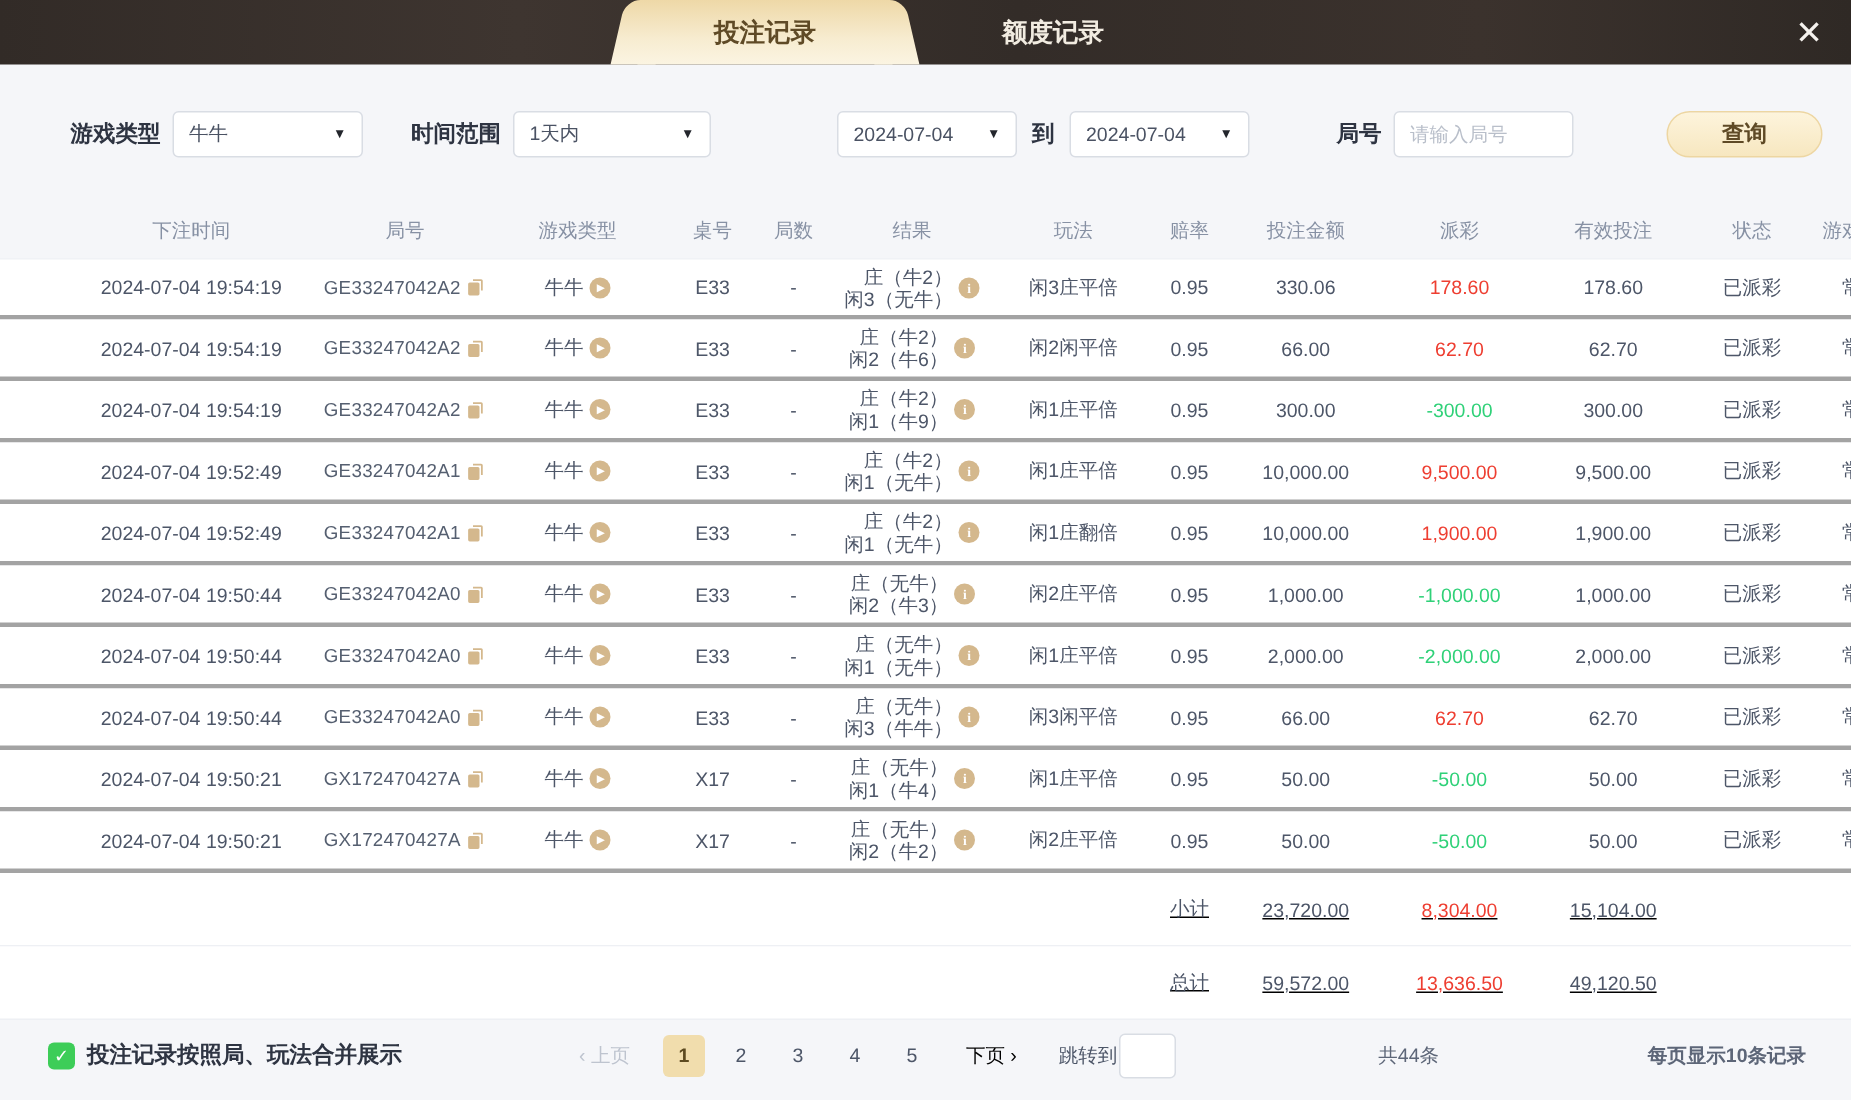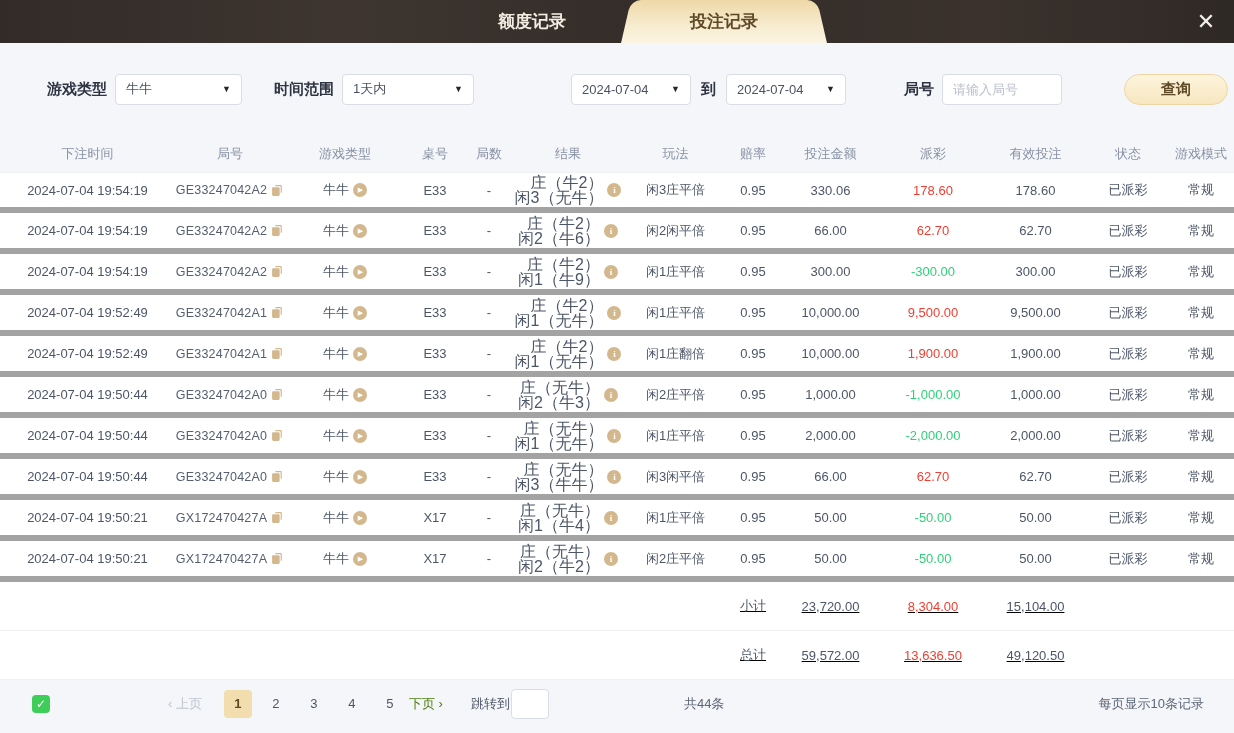--- a/index.html
+++ b/index.html
@@ -16,75 +16,75 @@
   .tab.active span { position:relative; z-index:1; }
   .close-btn { position:absolute; right:14px; top:8px; width:28px; height:28px; color:#f5f2ee; font-size:22px; line-height:28px; text-align:center; cursor:pointer; font-weight:300; }
 
   
   .filters { display:flex; align-items:center; height:92px; padding:0 0 0 47px; }
   .f-label { font-size:15px; font-weight:bold; color:#2e3442; margin-right:8px; white-space:nowrap; }
   .select, .text-input { height:31px; background:#fff; border:1px solid #d9dde4; border-radius:4px; display:flex; align-items:center; padding:0 10px; font-size:13px; color:#4a5263; }
   .select { justify-content:space-between; cursor:pointer; }
   .select .arrow { font-size:9px; color:#23262c; margin-left:8px; }
   .sel-game { width:127px; margin-right:32px; }
-  .sel-time { width:132px; margin-right:55px; }
+  .sel-time { width:132px; margin-right:42px; }
   .sel-date { width:120px; }
   .to-label { font-size:15px; font-weight:bold; color:#2e3442; margin:0 10px; }
   .round-label { margin-left:58px; }
   .round-input { width:120px; }
   .text-input input { border:none; outline:none; width:100%; font-size:13px; color:#ef4444; background:transparent; }
   .text-input input::placeholder { color:#b9bfca; }
   .search-btn { margin-left:62px; width:104px; height:31px; border-radius:16px; background:linear-gradient(180deg,#fdf4dc,#f7e7c0); border:1px solid #edd6a2; color:#5f4a26; font-size:15px; font-weight:bold; display:flex; align-items:center; justify-content:center; cursor:pointer; }
 
   
-  .grid-row { display:grid; grid-template-columns:175px 110px 120px 60px 48px 110px 105px 50px 105px 100px 105px 80px 66px; align-items:center; }
+  .grid-row { display:grid; grid-template-columns:175px 110px 120px 60px 48px 110px 105px 50px 105px 100px 105px 80px 66px; align-items:center;padding-left:40px; }
   .cell { display:flex; align-items:center; justify-content:center; text-align:center; font-size:13px; color:#4d5668; gap:4px; }
   .thead { height:37px; }
   .thead .cell { font-size:13px; color:#8791a4; }
-  .trow { height:41px; background:#fff; border-bottom:6px solid #a3a3a3; }
+  .trow { height:41px; background:#fff; border-bottom:3px solid #a3a3a3; }
   .trow:first-of-type { border-top:1px solid #f0f2f6; }
   .round-id { font-size:12.5px; color:#555f70; letter-spacing:.2px; }
-  .result-lines { text-align:right; font-size:16px; line-height:15px; color:#4d5668; }
+  .result-lines { text-align:right; font-size:13px; line-height:15px; color:#4d5668; }
   .red { color:#ee3e31 !important; }
   .green { color:#2fd178 !important; }
 
   .icon-round { width:14px; height:14px; border-radius:50%; background:#d4b88d; color:#fff; display:inline-flex; align-items:center; justify-content:center; flex:0 0 auto; cursor:pointer; }
   .play-icon { font-size:7px; padding-left:1px; }
   .info-icon { font-size:9px; font-weight:bold; font-family:"Liberation Serif",serif; }
   .copy-icon { display:inline-block; flex:0 0 auto; cursor:pointer; }
 
   .sum-row { height:49px; background:#fff; border-bottom:1px solid #eef0f4;text-decoration:underline; }
   .sum-row .cell { font-size:13px; }
 
   
   .footer { display:flex; align-items:center; height:47px; padding:0 30px 0 32px; }
   .merge { display:flex; align-items:center; gap:8px; }
   .checkbox { width:18px; height:18px; border-radius:4px; background:#3dcd58; color:#fff; font-size:12px; display:flex; align-items:center; justify-content:center; cursor:pointer; }
   .merge-label { font-size:15px; color:#2e3442; font-weight:bold; }
   .pager { display:flex; align-items:center; margin-left:118px; }
   .pg-prev { color:#bec4cf; font-size:13px; margin-right:22px; cursor:default; }
-  .pg-next { color:#4d7c0f; font-size:13px; margin-left:5px; cursor:pointer; }
+  .pg-next { color:#000000; font-size:13px; margin-left:22px; cursor:pointer; }
   .pg-pages { display:flex; gap:10px; }
   .pg { width:28px; height:28px; display:flex; align-items:center; justify-content:center; font-size:13px; color:#4d5668; border-radius:4px; cursor:pointer; }
   .pg.active { background:#f1ddad; color:#5d4a20; font-weight:bold; }
   .jump { display:flex; align-items:center; margin-left:28px; gap:1px; font-size:13px; color:#4d5668; }
   .jump-input { width:38px; height:30px; border:1px solid #d9dde4; border-radius:4px; background:#fff; outline:none; text-align:center; font-size:13px; color:#4a5263; }
   .count { margin-left:135px; font-size:13px; color:#5d6678; }
-  .page-size { margin-left:auto; font-size:13px; color:#5d6678; }
+  .page-size { margin-left:auto; font-size:13px; color:#5d6678;font-weight:bold; }
 </style>
 </head>
 <body>
 
 <div class="topbar">
   <div class="tabs">
+    <div class="tab active">
+      <span>投注记录</span>
+    </div>
     <div class="tab">
       <span>额度记录</span>
-    </div>
-    <div class="tab active">
-      <span>投注记录</span>
     </div>
   </div>
   <div class="close-btn">✕</div>
 </div>
 
 <div class="filters">
   <span class="f-label">游戏类型</span>
   <div class="select sel-game">
     <span>牛牛</span>
     <span class="arrow">▼</span>
@@ -452,20 +452,21 @@
   <div class="cell">59,572.00</div>
   <div class="cell red">13,636.50</div>
   <div class="cell">49,120.50</div>
   <div class="cell"></div>
     <div class="cell"></div>
 </div>
 
 <div class="footer">
   <div class="merge">
     <span class="checkbox">✓</span>
+    <span class="merge-label">投注记录按照局、玩法合并展示</span>
   </div>
   <div class="pager">
     <span class="pg-prev">‹ 上页</span>
     <span class="pg-pages">
         <span class="pg active">1</span>
         <span class="pg">2</span>
         <span class="pg">3</span>
         <span class="pg">4</span>
         <span class="pg">5</span>
       </span>

